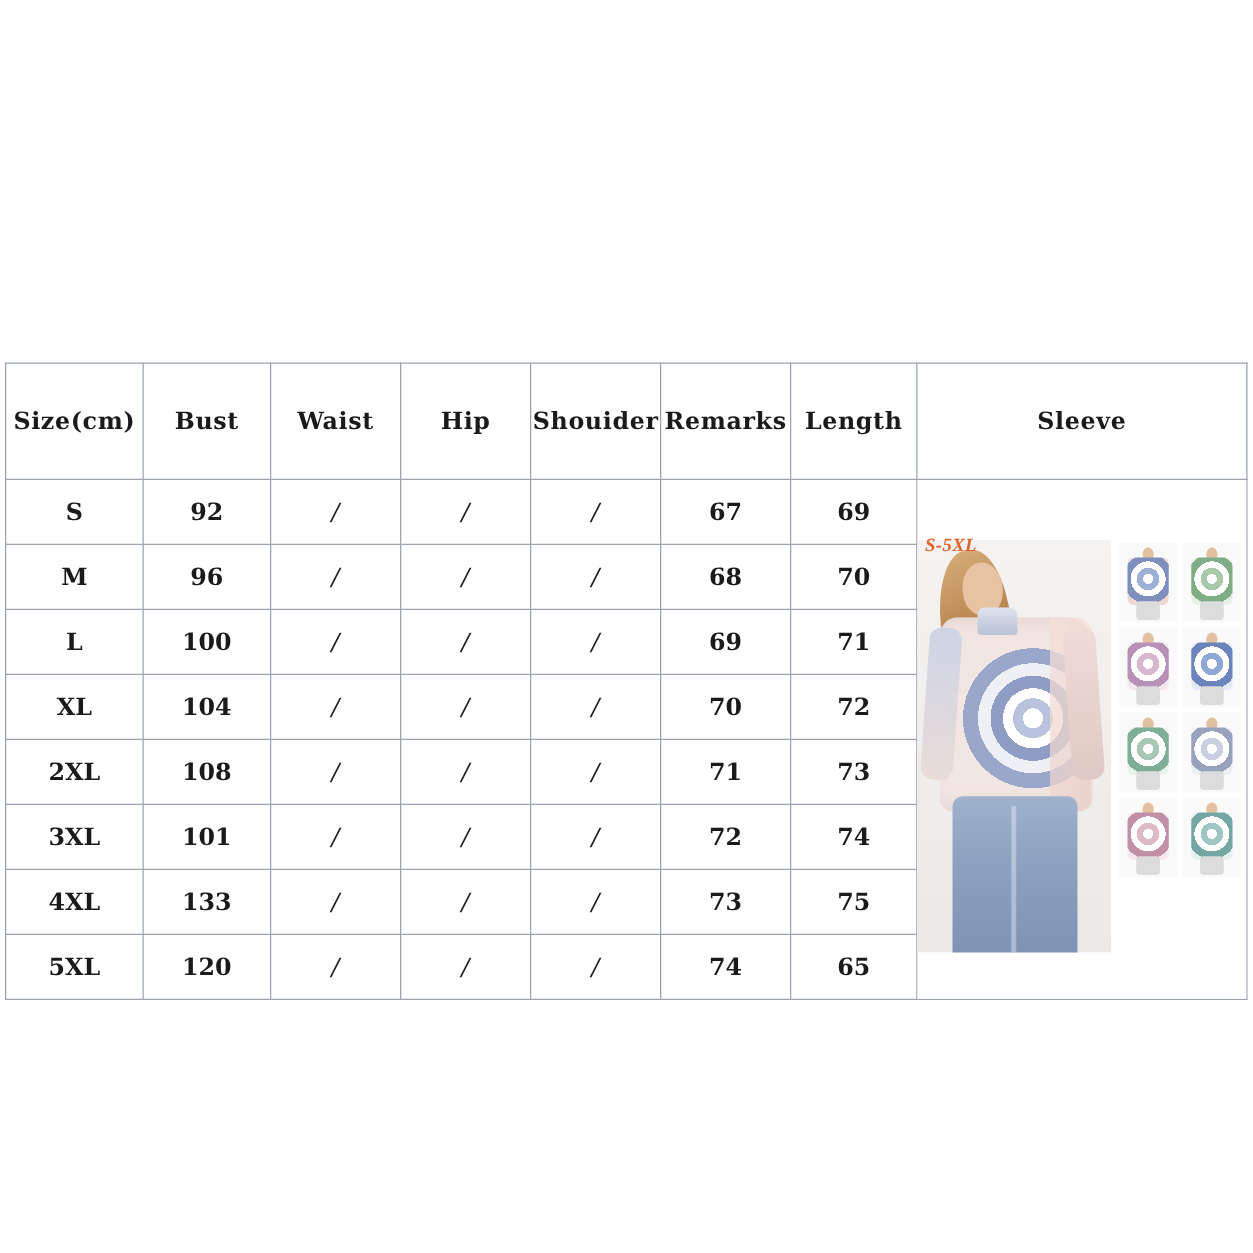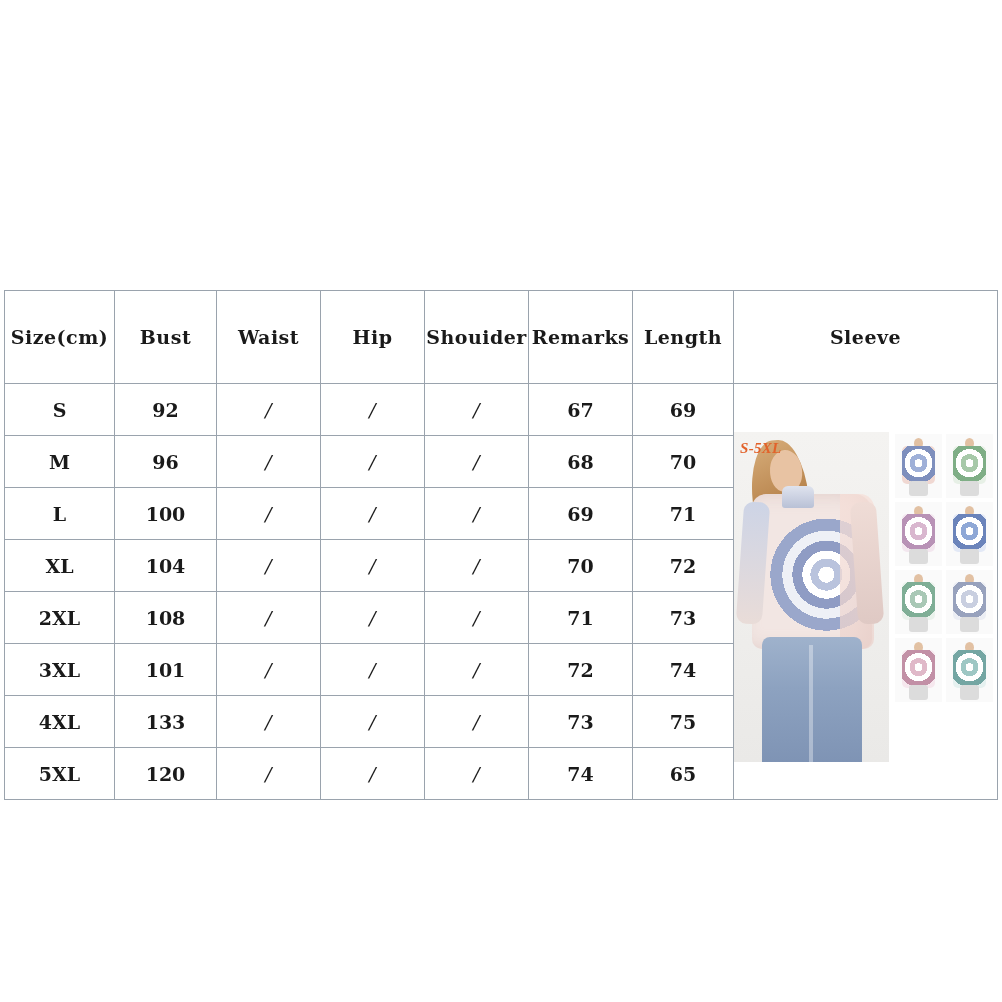--- a/index.html
+++ b/index.html
@@ -79,21 +79,21 @@
     height: 100%;
     min-height: 415px;
     overflow: hidden;
     background: #ffffff;
   }
 
   
   .size-badge {
     position: absolute;
     left: 6px;
-    top: 56px;
+    top: 45px;
     font-family: "Liberation Serif", serif;
     font-style: italic;
     font-weight: bold;
     font-size: 15px;
     color: #e2622a;
     z-index: 6;
     letter-spacing: 0.3px;
   }
 
   

